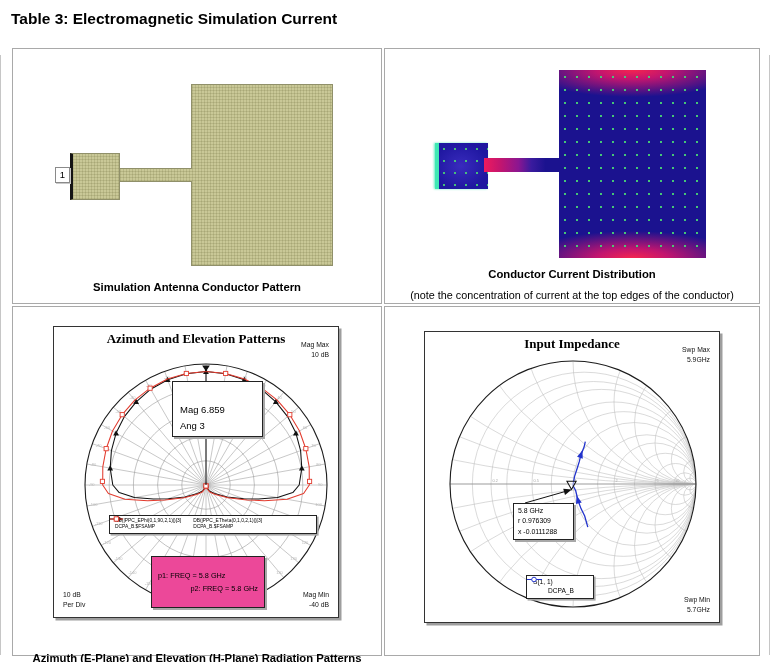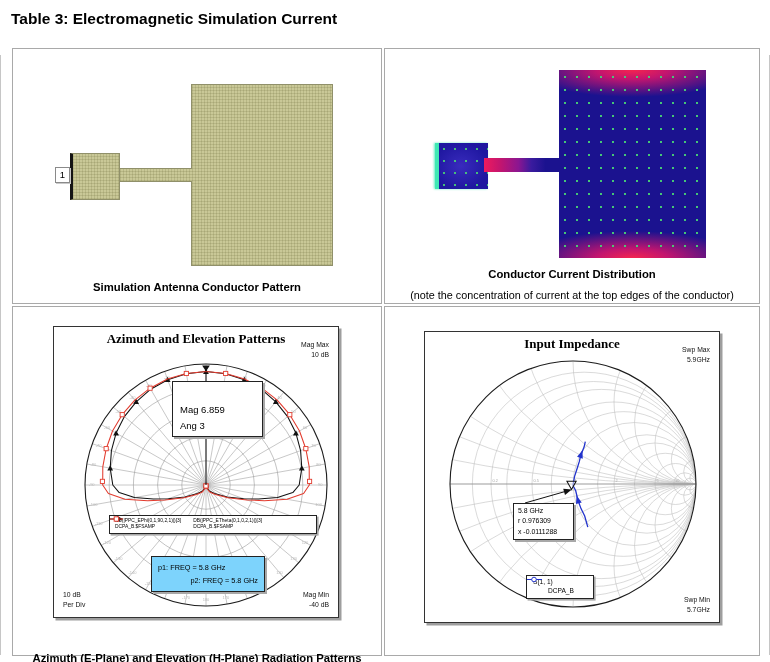--- a/index.html
+++ b/index.html
@@ -66,23 +66,23 @@
   #polar-callout{left:118px;top:54px;width:82px;font-size:9.5px;line-height:1.7;padding:20px 0 2px 7px;}
   #smith-callout{left:88px;top:171px;width:55px;font-size:6.9px;line-height:1.5;padding:2px 0 2px 4px;}
   .legendbox{position:absolute;background:#fff;border:1px solid #222;box-shadow:1.6px 1.6px 0 #a8a8a8;}
   #polar-legend{left:55px;top:188px;width:200px;font-size:4.9px;line-height:1.3;
                 padding:2px 3px;display:flex;gap:10px;}
   .legentry{display:flex;gap:2px;}
   .glyph{flex:none;margin-top:1px;}
   #smith-legend{left:101px;top:243px;width:58px;font-size:6.6px;line-height:1.35;padding:2px 4px;}
   #smith-legend .row{display:flex;gap:2px;align-items:center;}
   #smith-legend .sub{margin-left:17px;}
-  .parambox{position:absolute;left:97px;top:229px;width:100px;background:#7dd3fc;
+  .parambox{position:absolute;left:97px;top:229px;width:100px;background:#ec4899;
             border:1.2px solid #222;box-shadow:2px 2px 0 #a8a8a8;
-            font-size:7.3px;line-height:1;padding:4px 6px;}
+            font-size:7.3px;line-height:1;padding:12px 6px;}
   .parambox div{margin:3px 0 6px 0;}
   .parambox div:last-child{margin-bottom:2px;text-align:right;}
   #cap-bl,#cap-br{top:321px;margin-top:24px;}
 </style>
 </head>
 <body>
 
 <div id="canvas">
   <div id="page-title">Table 3: Electromagnetic Simulation Current</div>
   <div class="outer-frame"></div>

